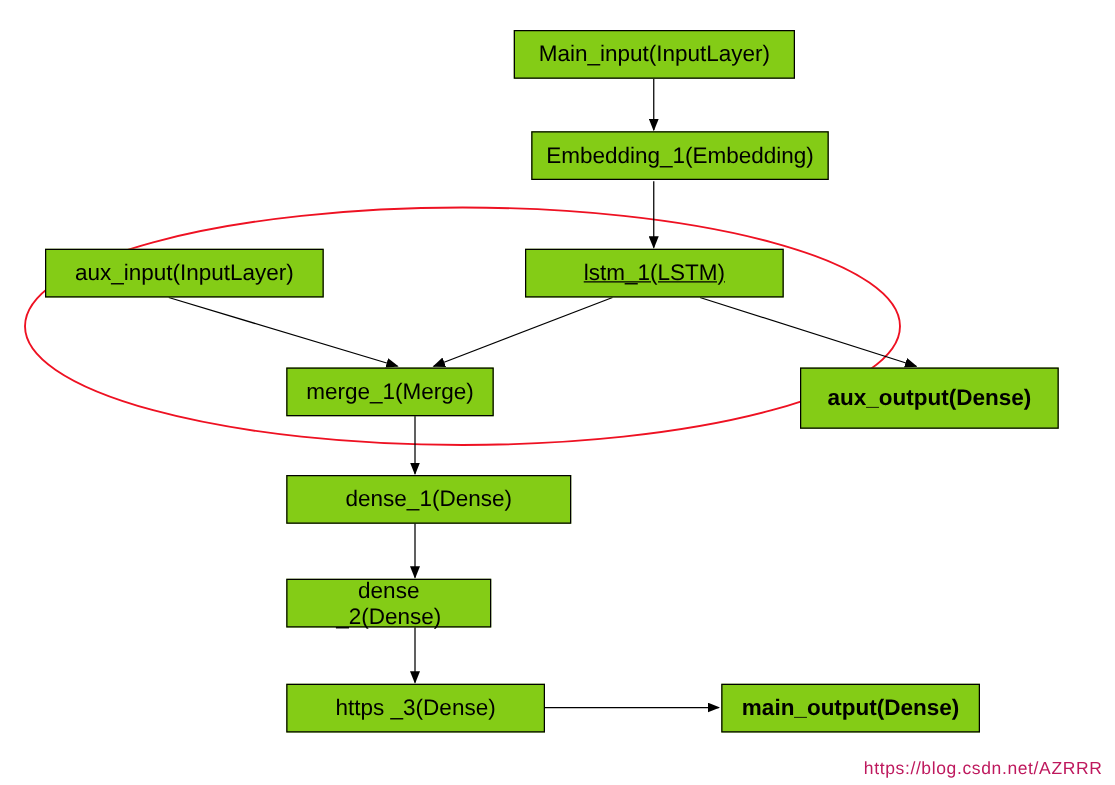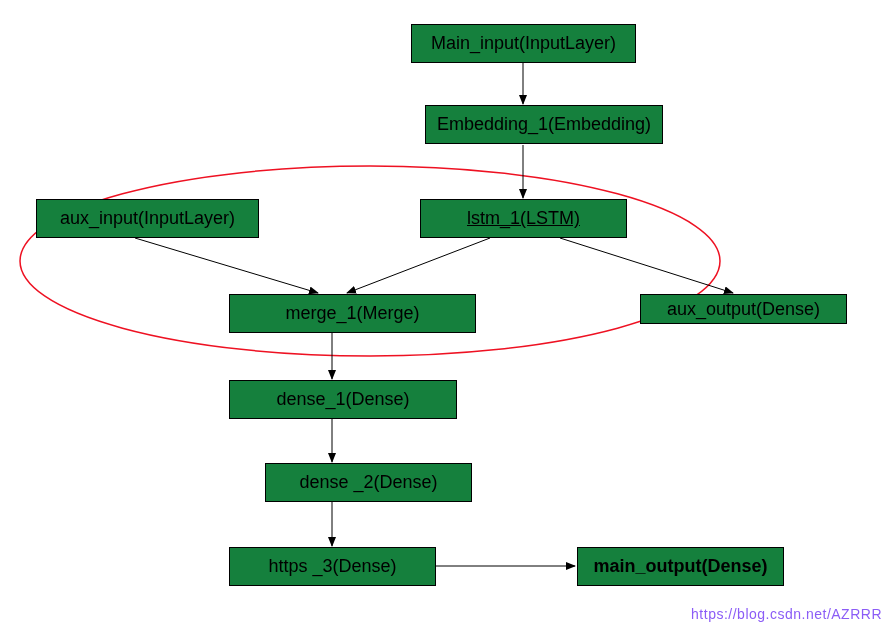--- a/index.html
+++ b/index.html
@@ -12,41 +12,41 @@
       height: 628px;
       position: relative;
       background: white;
       font-family: "Microsoft YaHei", Arial, sans-serif;
       font-size: 18px;
       color: #000;
     }
     .node {
       position: absolute;
       border: 1px solid #000;
-      background: #15803d;
+      background: #84cc16;
       display: flex;
       align-items: center;
       justify-content: center;
       padding: 8px 12px;
       text-align: center;
     }
     svg.connector-layer {
       position: absolute;
       top: 0;
       left: 0;
       width: 892px;
       height: 628px;
       pointer-events: none;
     }
     .watermark {
       position: absolute;
       bottom: 6px;
       right: 10px;
       font-size: 14px;
-      color: #8b5cf6;
+      color: #be185d;
       letter-spacing: 0.5px;
     }
   </style>
 </head>
 <body>
 
 <svg class="connector-layer">
   <defs>
     <marker id="arrowhead" markerWidth="10" markerHeight="8" refX="9" refY="4" orient="auto">
       <polygon points="0 0, 10 4, 0 8" fill="#000"></polygon>
@@ -83,33 +83,33 @@
 </div>
 
 <div class="node" style="left:36px; top:199px; width:223px; height:39px;text-align:center;">
   <span>aux_input(InputLayer)</span>
 </div>
 
 <div class="node" style="left:420px; top:199px; width:207px; height:39px;text-decoration:underline;">
   <span>lstm_1(LSTM)</span>
 </div>
 
-<div class="node" style="left:229px; top:294px; width:247px; height:39px;">
+<div class="node" style="left:229px; top:294px; width:166px; height:39px;">
   <span>merge_1(Merge)</span>
 </div>
 
-<div class="node" style="left:640px; top:294px; width:207px; height:30px;">
+<div class="node" style="left:640px; top:294px; width:207px; height:49px;font-weight:bold;">
   <span>aux_output(Dense)</span>
 </div>
 
 <div class="node" style="left:229px; top:380px; width:228px; height:39px;text-align:right;">
   <span>dense_1(Dense)</span>
 </div>
 
-<div class="node" style="left:229px; top:463px; width:207px; height:39px;margin-left:36px;">
+<div class="node" style="left:229px; top:463px; width:164px; height:39px;">
   <span>dense _2(Dense)</span>
 </div>
 
 <div class="node" style="left:229px; top:547px; width:207px; height:39px;">
   <span>https _3(Dense)</span>
 </div>
 
 <div class="node" style="left:577px; top:547px; width:207px; height:39px;font-weight:bold;">
   <span>main_output(Dense)</span>
 </div>

